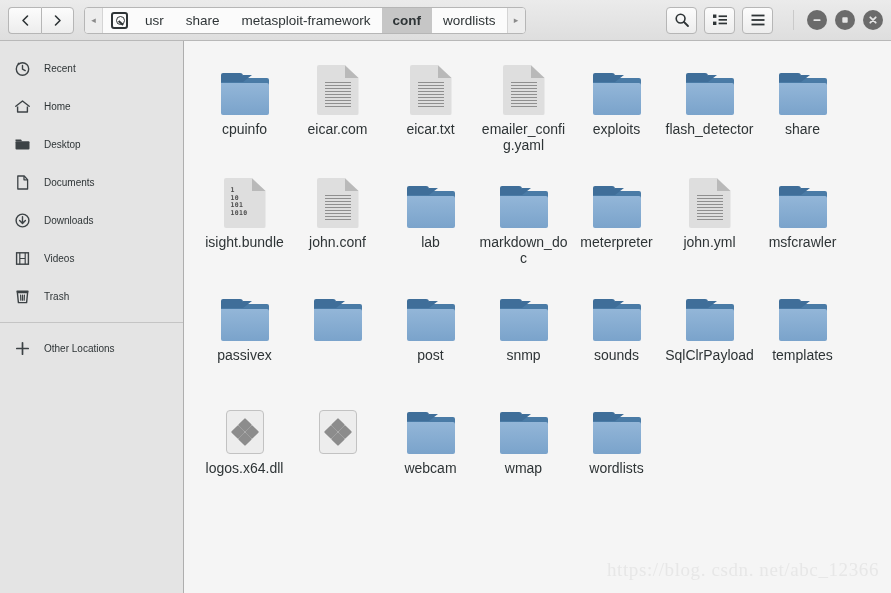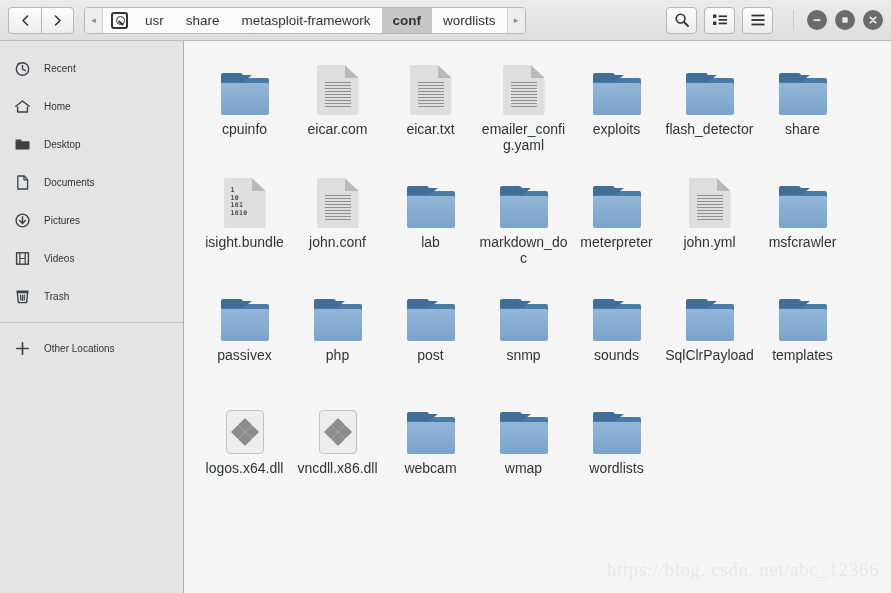--- a/index.html
+++ b/index.html
@@ -367,21 +367,21 @@
         <span>Documents</span>
       </div>
 
       <div class="side-item">
         <span class="side-icon">
           <svg width="17" height="17" viewBox="0 0 17 17">
             <circle cx="8.5" cy="8.5" r="6.4" fill="none" stroke="#3c4245" stroke-width="1.4"></circle>
             <path d="M8.5 4.6 L8.5 11.4 M5.6 8.6 L8.5 11.6 L11.4 8.6" fill="none" stroke="#3c4245" stroke-width="1.4" stroke-linecap="round" stroke-linejoin="round"></path>
           </svg>
         </span>
-        <span>Pictures</span>
+        <span>Downloads</span>
       </div>
 
 
 
       <div class="side-item">
         <span class="side-icon">
           <svg width="17" height="17" viewBox="0 0 17 17">
             <rect x="2.6" y="2.8" width="11.8" height="11.4" fill="none" stroke="#3c4245" stroke-width="1.4"></rect>
             <path d="M5.8 2.8 L5.8 14.2 M11.2 2.8 L11.2 14.2 M5.8 8.5 L11.2 8.5" stroke="#3c4245" stroke-width="1.2"></path>
           </svg>
@@ -620,21 +620,20 @@
             <div class="cell-label">passivex</div>
           </div>
           <div class="cell">
             <div class="cell-ico">
               <div class="folder">
                 <div class="back"></div>
                 <div class="tab"></div>
                 <div class="front"></div>
               </div>
             </div>
-            <div class="cell-label">php</div>
           </div>
           <div class="cell">
             <div class="cell-ico">
               <div class="folder">
                 <div class="back"></div>
                 <div class="tab"></div>
                 <div class="front"></div>
               </div>
             </div>
             <div class="cell-label">post</div>
@@ -696,21 +695,20 @@
             <div class="cell-ico">
               <div class="dll">
                 <div class="dia">
                   <span></span>
                   <span></span>
                   <span></span>
                   <span></span>
                 </div>
               </div>
             </div>
-            <div class="cell-label">vncdll.x86.dll</div>
           </div>
           <div class="cell">
             <div class="cell-ico">
               <div class="folder">
                 <div class="back"></div>
                 <div class="tab"></div>
                 <div class="front"></div>
               </div>
             </div>
             <div class="cell-label">webcam</div>

